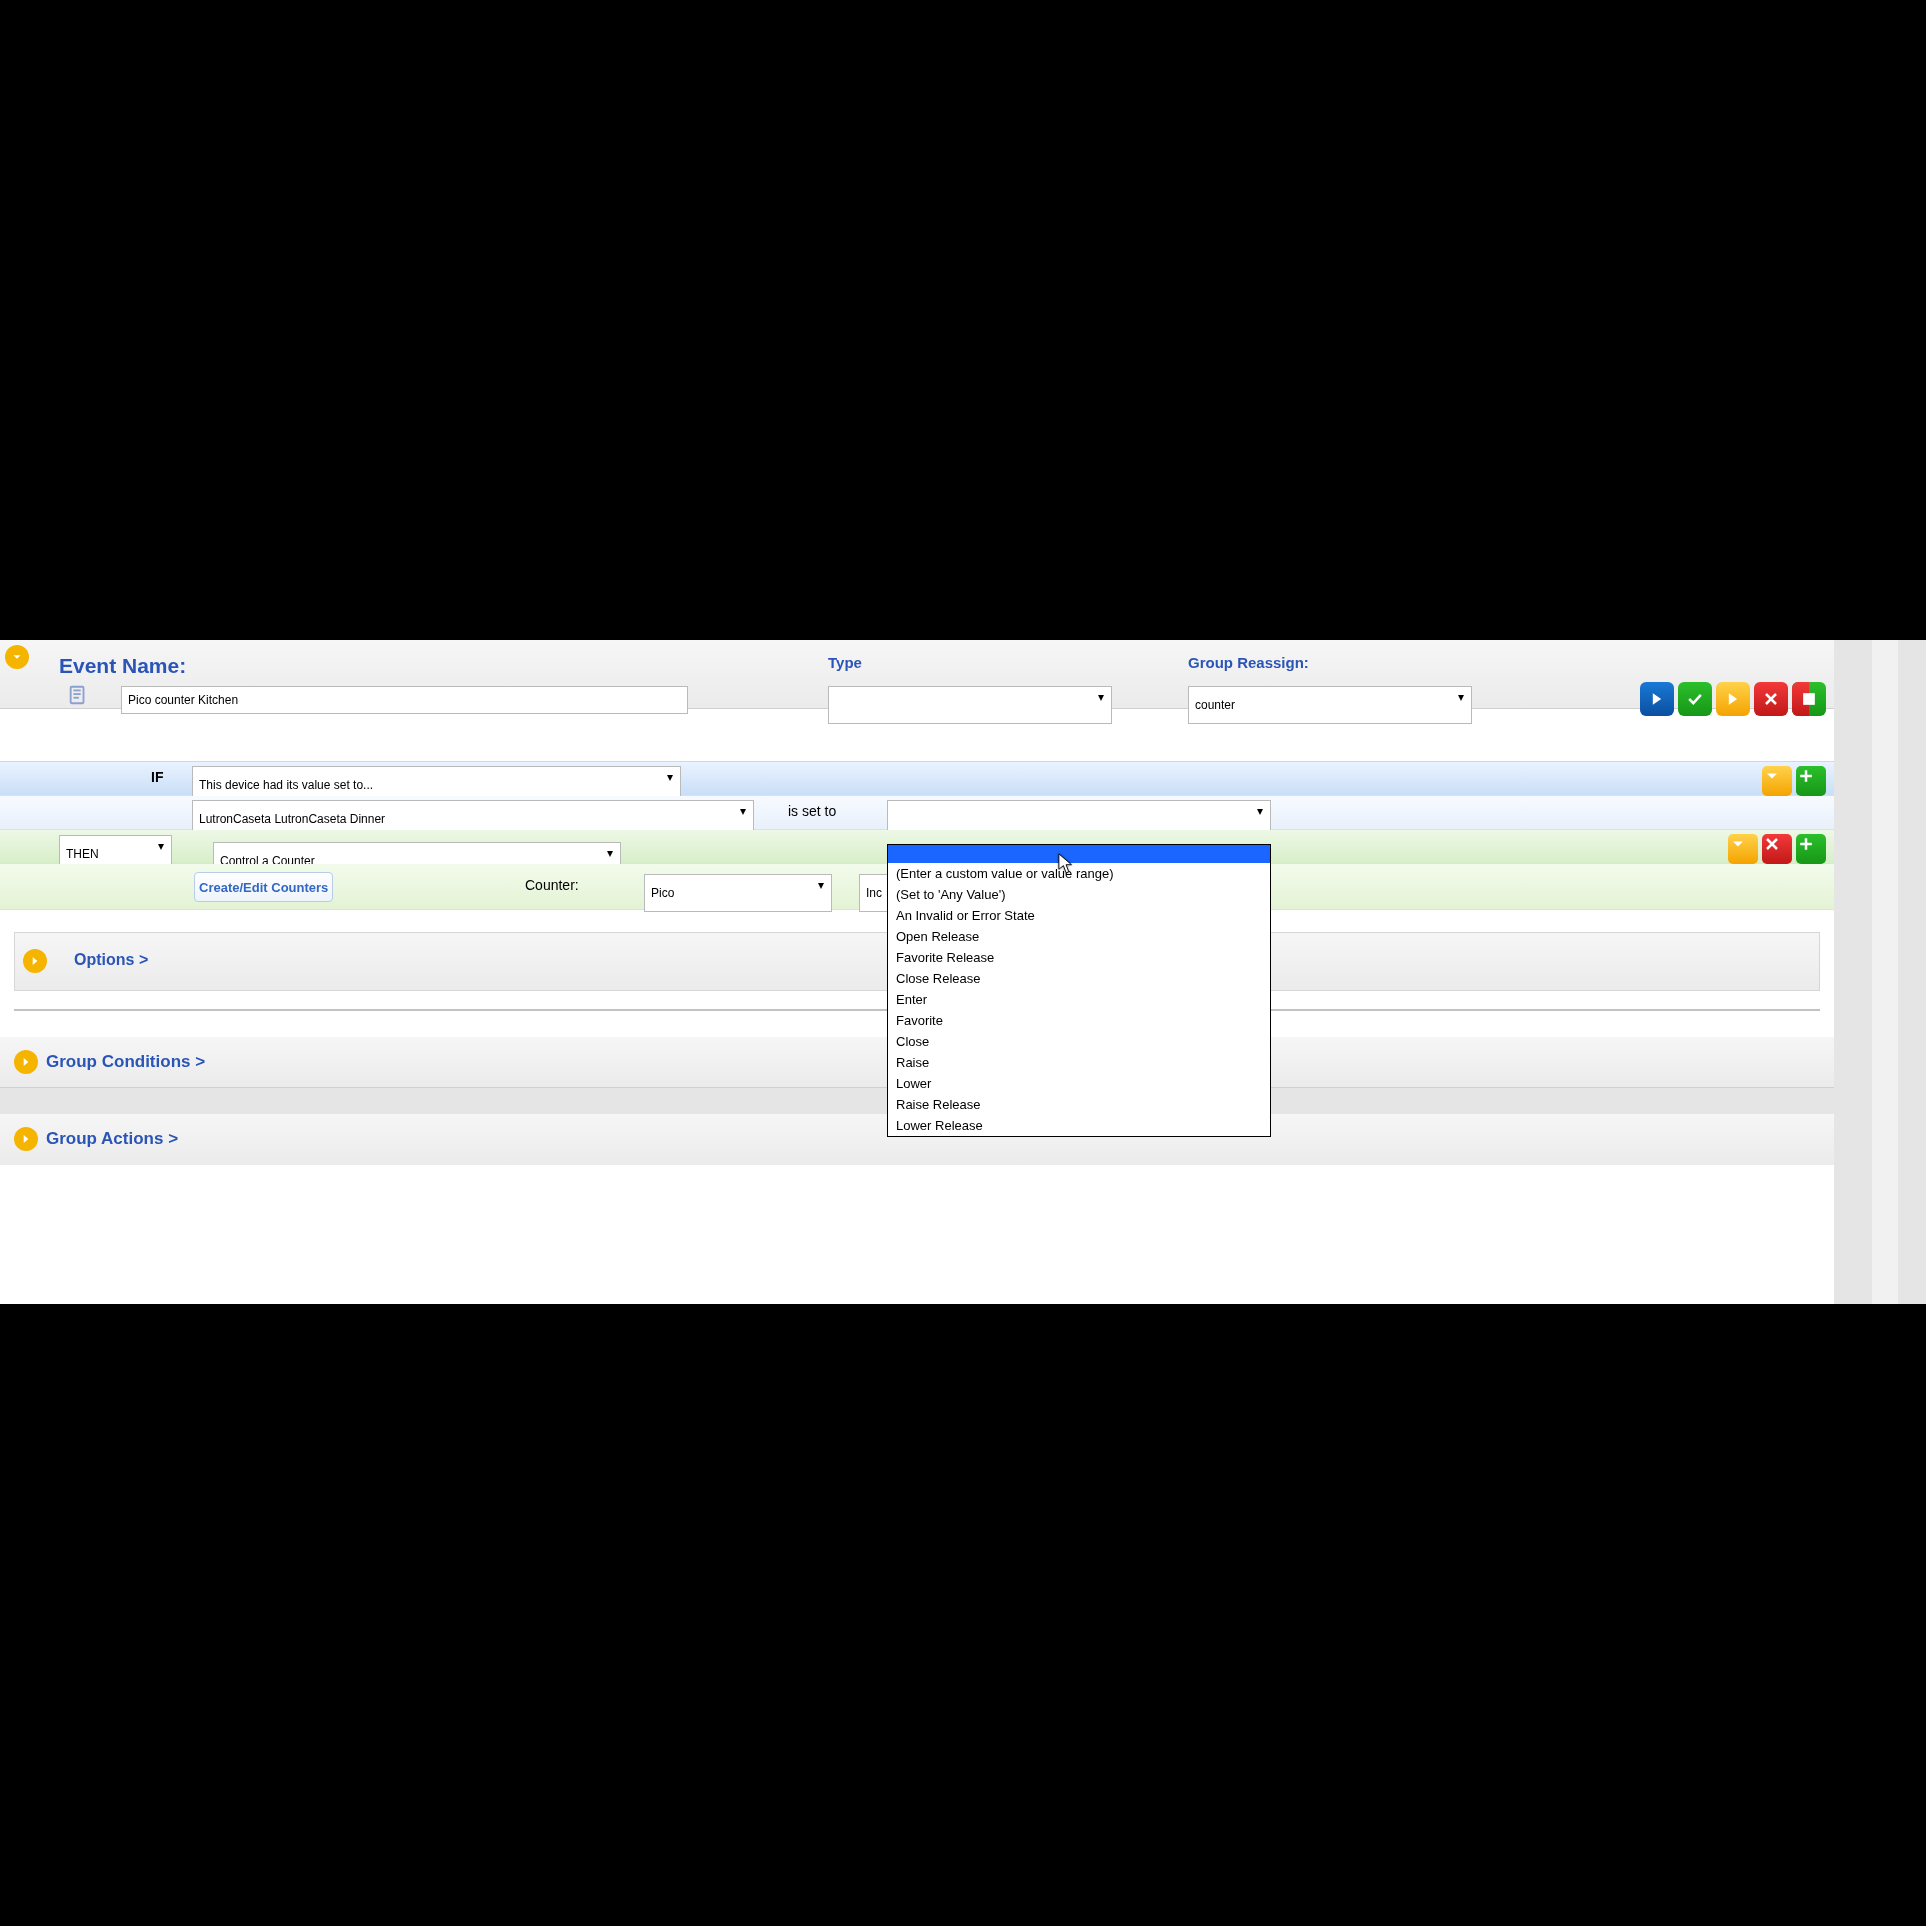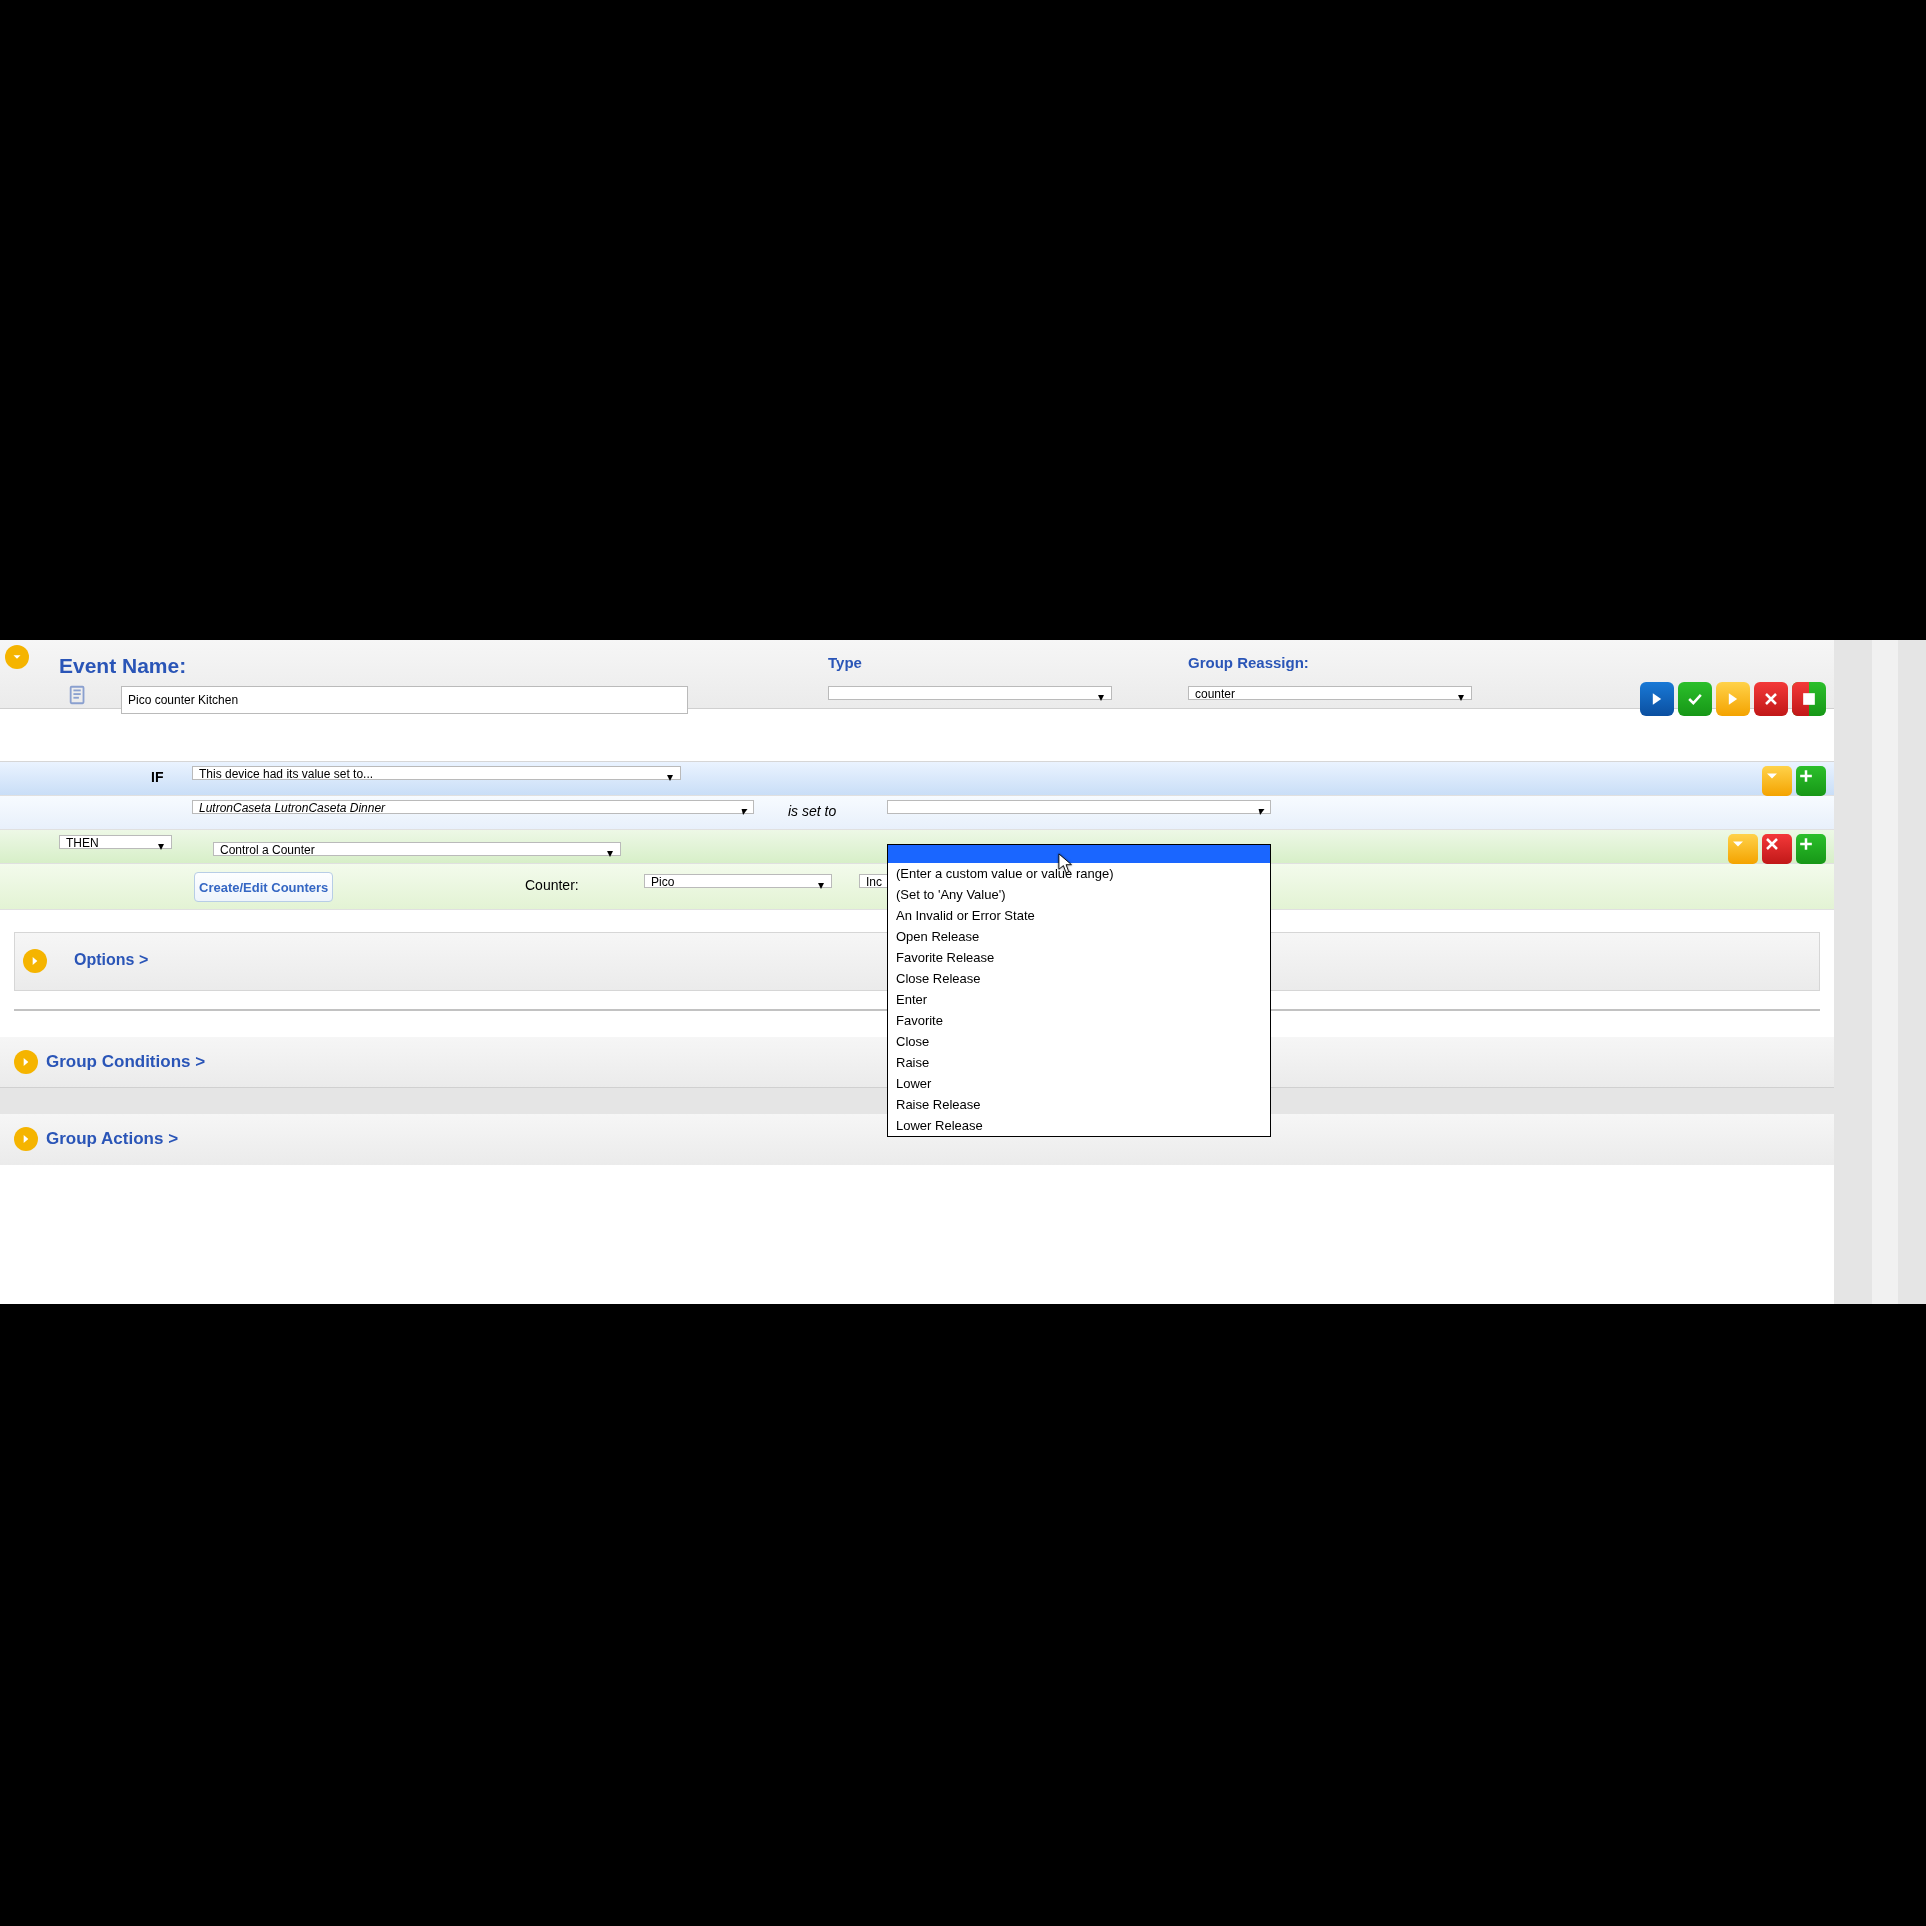--- a/index.html
+++ b/index.html
@@ -81,21 +81,21 @@
   .in-eventname {
     position: absolute;
     left: 121px; top: 46px;
     width: 567px; height: 26px;
     border: 1px solid #bababa;
     background: #fff;
     padding: 13px 6px;
     font: inherit;
   }
   .sel {
-    height: 14px;
+    height: 38px;
     border: 1px solid #bababa;
     background: #fff;
     padding: 0 22px 0 6px;
     font: inherit;
     appearance: none;
     -webkit-appearance: none;
     position: relative;
   }
   .sel-wrap {
     position: absolute;
@@ -151,21 +151,20 @@
   .row-gap {
     height: 53px;
     background: #fff;
     border-bottom: 1px solid #d6d6d6;
   }
   .row-if {
     background: linear-gradient(#eaf3ff,#c9def7);
   }
   .row-dev {
     background: linear-gradient(#f7fbff,#e8f0fb);
-    font-style: italic;
   }
   .row-then {
     background: linear-gradient(#edf8e6,#d7efc8);
   }
   .row-counter {
     background: linear-gradient(#f3fbec,#e3f3d4);
     height: 46px;
   }
   .if-text {
     position: absolute; left: 151px; top: 7px;

